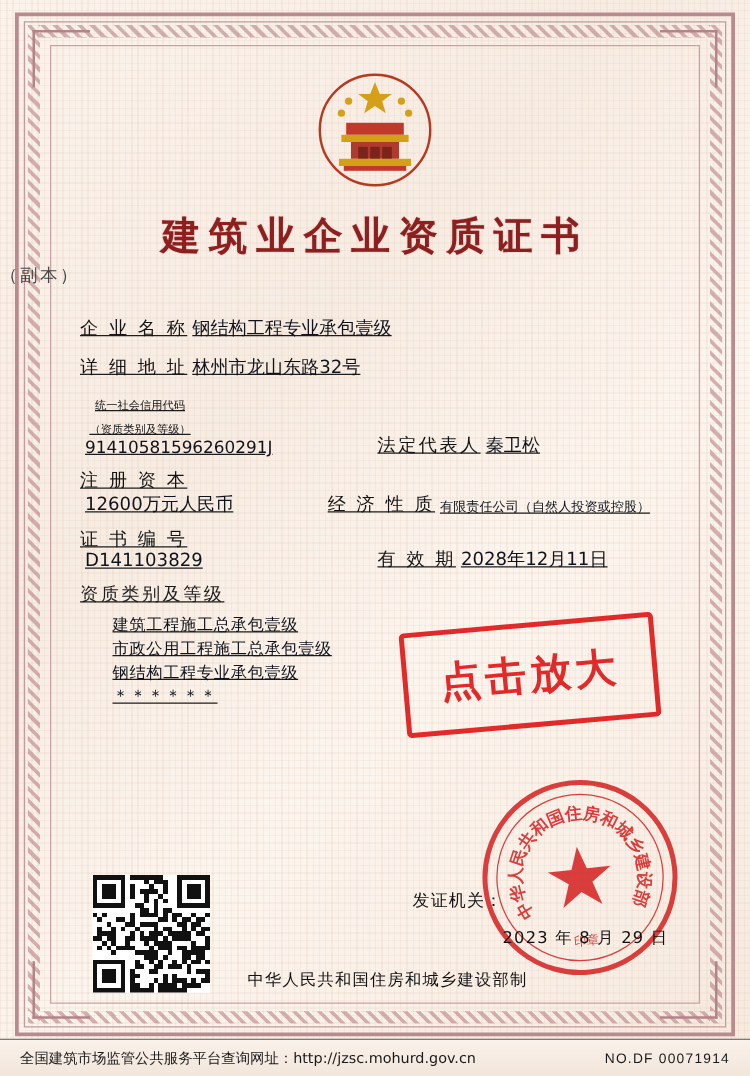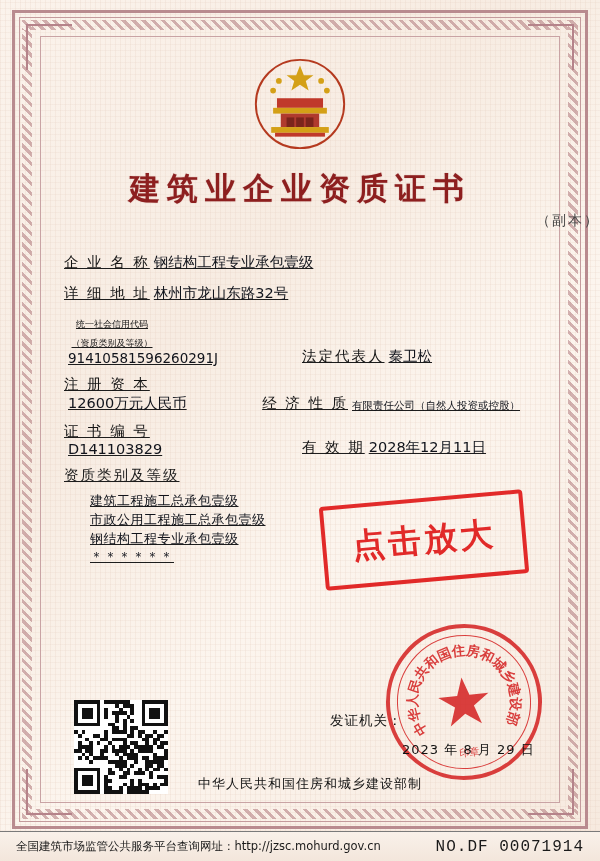--- a/index.html
+++ b/index.html
@@ -90,21 +90,21 @@
     font-size: 31px;
     font-weight: bold;
     letter-spacing: 7px;
     color: #8d1f1f;
     text-shadow: 0 0 1px rgba(140,30,30,0.45);
   }
   .doc-subtitle {
     position: absolute;
     top: 212px;
     left: 0; right: 0;
-    text-align: right;
+    text-align: left;
     font-family: "DejaVu Sans", sans-serif;
     font-size: 14px;
     letter-spacing: 2px;
     color: #444;
   }
 
   
   .fields {
     position: absolute;
     left: 64px;
@@ -291,22 +291,22 @@
     align-items: center;
     justify-content: space-between;
     padding: 0 16px;
     box-sizing: border-box;
     font-family: "DejaVu Sans", sans-serif;
     font-size: 11.5px;
     color: #1a1a1a;
     background: linear-gradient(180deg, #f9f1ea, #f3e6db);
   }
   .footer .no {
-    font-family: Liberation Mono, monospace;
-    font-size: 16px;
+    font-family: Liberation Sans, sans-serif;
+    font-size: 11px;
     letter-spacing: 1px;
   }
 </style>
 </head>
 <body>
 
 <div class="certificate">
 
   <div class="border-outer"></div>
   <div class="border-deco"></div>

